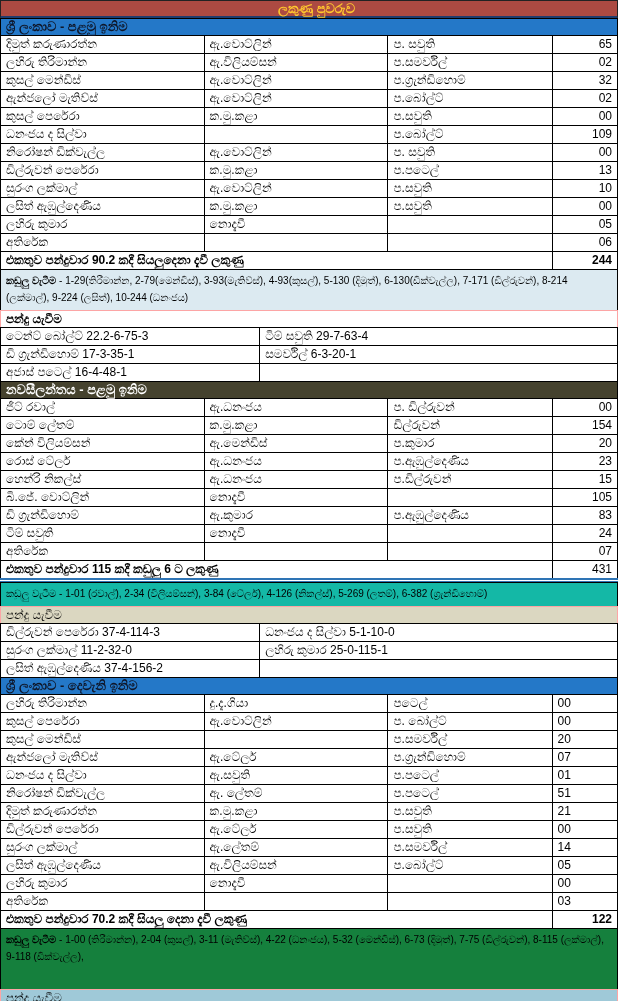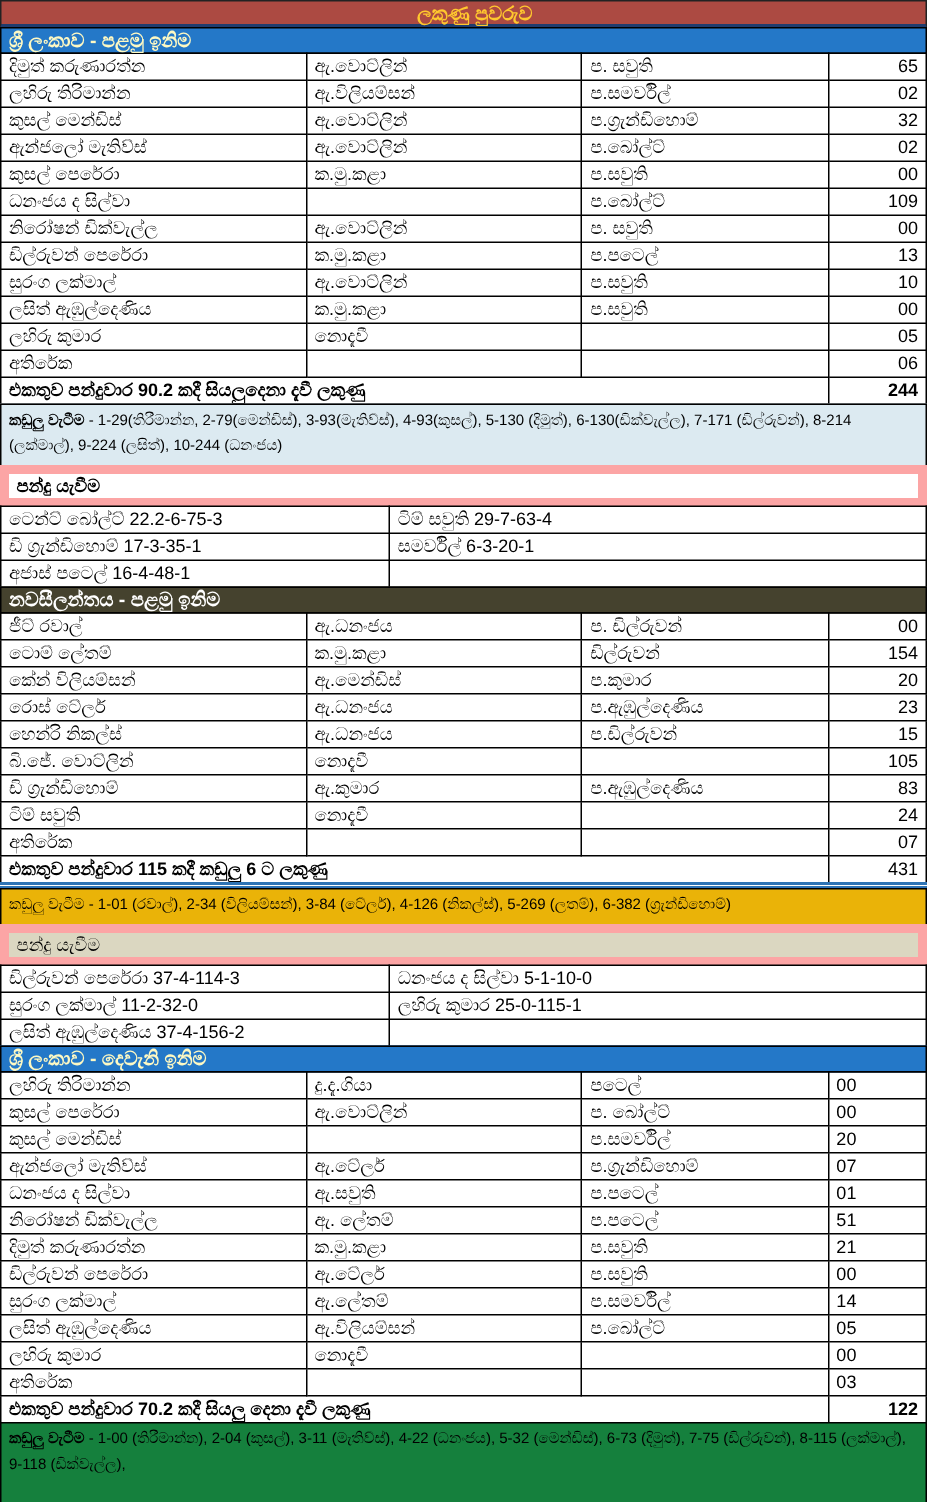--- a/index.html
+++ b/index.html
@@ -21,21 +21,21 @@
     padding-left:15px;
   }
   .innings{margin-top:-1px;}
   .hdr{
     font-weight:bold;
     font-size:13px;
     line-height:16px;
     padding:0 5px;
     border:1px solid #000;
   }
-  .hdr.blue{background:#2478C8;color:#fef9c3;}
+  .hdr.blue{background:#2478C8;color:#0f172a;}
   .hdr.olive{background:#45422E;color:#ffffff;}
   table{border-collapse:collapse;width:100%;table-layout:fixed;margin-top:-1px;}
   td{
     border:1px solid #000;
     font-size:12px;
     padding:1px 5px;
     height:15px;
     line-height:15px;
     white-space:nowrap;
     overflow:hidden;
@@ -45,25 +45,25 @@
   .b{font-weight:bold;margin-top:19px;}
   .total-label{font-weight:bold;}
   .fow{
     border:1px solid #000;
     margin-top:-1px;
     font-size:10px;
     line-height:17px;
     padding:2px 5px 4px 5px;
   }
   .fow.lightblue{background:#DCEAF1;}
-  .fow.beige{background:#eab308;}
+  .fow.beige{background:#14b8a6;}
   .fow.teal{background:#15803d;}
   .fow.tall{padding-bottom:24px;}
   .bowl-label{
-    border:6px solid #fca5a5;
+    border:1px solid #fca5a5;
     margin-top:-1px;
     font-size:12px;
     line-height:16px;
     padding:0 5px;
   }
   .bowl-label.white{background:#fff;font-weight:bold;}
   .bowl-label.beige{background:#DBD7C1;}
   .bowl-label.teal{background:#9FC9D8;}
   .sep-blue{
     height:5px;

